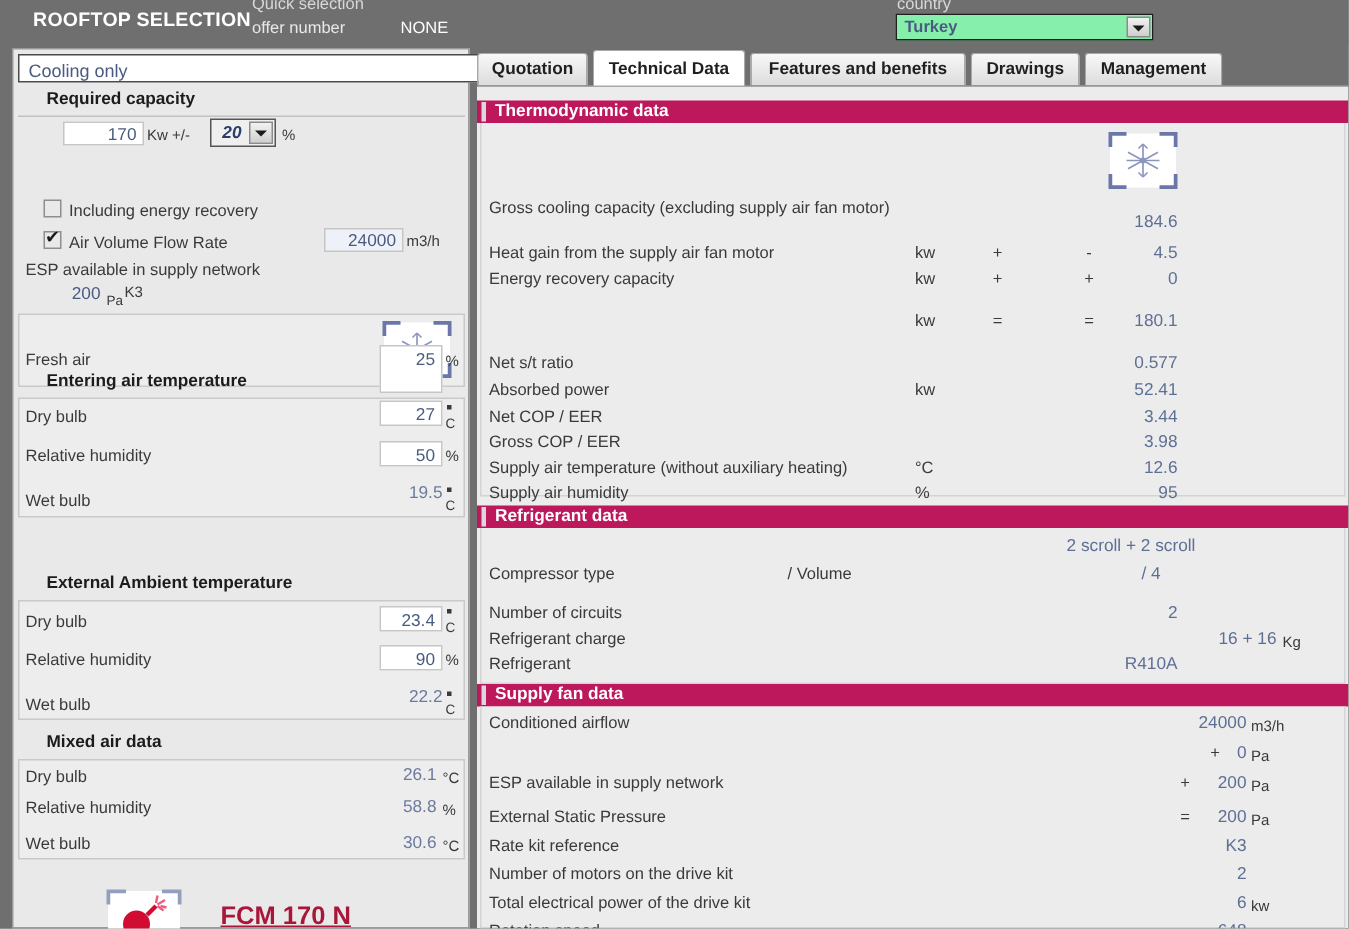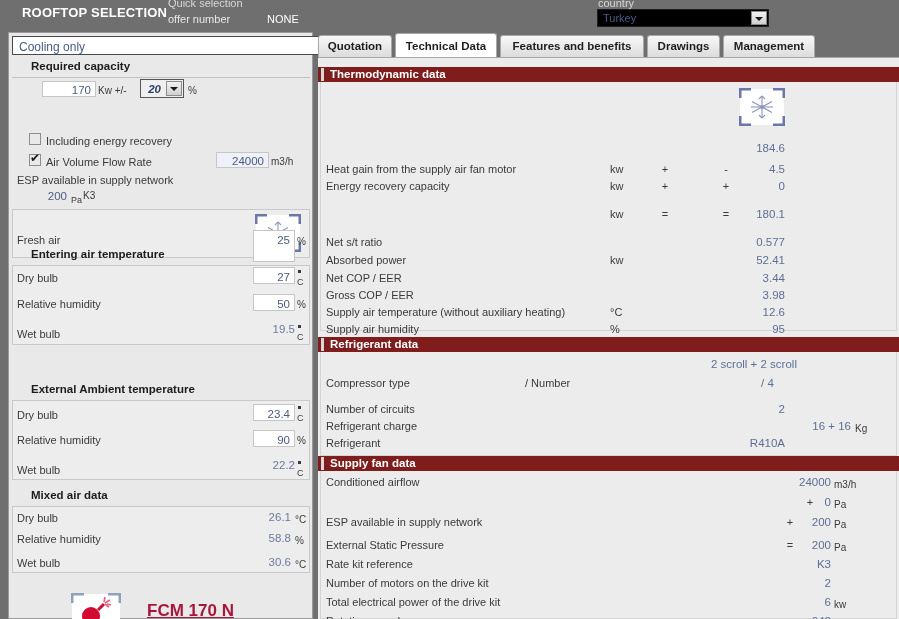--- a/index.html
+++ b/index.html
@@ -34,23 +34,24 @@
   .offer-value {
     position: absolute; left: 267px; top: 13px;
     font-size: 11px; color: #ffffff;
   }
   .country-label {
     position: absolute; left: 598px; top: -3px;
     font-size: 11px; color: #d8d8d8;
   }
   .country-select {
     position: absolute; left: 597px; top: 9px; width: 172px; height: 18px;
-    background: #000000;
+    background: #86efac;
     border: 1px solid #1f1f1f;
     box-sizing: border-box;
+    font-weight: bold;
   }
   .country-select .val {
     position: absolute; left: 5px; top: 2px;
     font-size: 11px; color: #4a5b80;
   }
   .ddbtn {
     position: absolute; right: 1px; top: 1px; width: 16px; height: 14px;
     background: linear-gradient(#f2f2f2,#cfcfcf);
     border: 1px solid #8b8b8b;
     box-sizing: border-box;
@@ -144,21 +145,21 @@
     background: #a8a8a8;
   }
 
   .right-panel {
     position: absolute; left: 318px; top: 58px; width: 581px; height: 561px;
     background: #ececec;
     overflow: hidden;
   }
   .sect-head {
     position: absolute; left: 0; height: 15px; width: 581px;
-    background: #7f1d1d;
+    background: #be185d;
   }
   .sect-head .accent {
     position: absolute; left: 3px; top: 1px; width: 3px; height: 13px;
     background: #d9d9d9;
   }
   .sect-head .t {
     position: absolute; left: 12px; top: 1px;
     font-size: 11.5px; font-weight: bold; color: #ffffff;
   }
   .sect-body {
@@ -356,20 +357,21 @@
             <line x1="12" y1="19" x2="34" y2="19"></line>
             <line x1="20" y1="11" x2="23" y2="8"></line>
               <line x1="26" y1="11" x2="23" y2="8"></line>
             <line x1="20" y1="27" x2="23" y2="30"></line>
               <line x1="26" y1="27" x2="23" y2="30"></line>
           </g>
           <circle cx="23" cy="19" r="2" fill="#8b95bd"></circle>
         </svg>
       </div>
 
+      <div class="r-lbl" style="left:5px; top:50px; width:280px; line-height:14px;">Gross cooling capacity (excluding supply air fan motor)</div>
       <div class="r-val" style="left:398px; top:60px; width:66px;">184.6</div>
 
       <div class="r-lbl" style="left:5px; top:81px;">Heat gain from the supply air fan motor</div>
       <div class="r-unit" style="left:289px; top:81px;">kw</div>
       <div class="r-op" style="left:338px; top:81px;">+</div>
       <div class="r-op" style="left:399px; top:81px;">-</div>
       <div class="r-val" style="left:398px; top:81px; width:66px;">4.5</div>
 
       <div class="r-lbl" style="left:5px; top:98px;">Energy recovery capacity</div>
       <div class="r-unit" style="left:289px; top:98px;">kw</div>
@@ -405,21 +407,21 @@
     </div>
 
     <div class="sect-head" style="top:279px;">
       <div class="accent"></div>
       <div class="t">Refrigerant data</div>
     </div>
     <div class="sect-body" style="top:294px; height:104px;">
       <div class="r-val" style="left:390px; top:6px; width:120px; text-align:left;">2 scroll + 2 scroll</div>
 
       <div class="r-lbl" style="left:5px; top:25px;">Compressor type</div>
-      <div class="r-unit" style="left:204px; top:25px;">/ Number</div>
+      <div class="r-unit" style="left:204px; top:25px;">/ Volume</div>
       <div class="r-val" style="left:440px; top:25px; width:42px; text-align:left;">/  4</div>
 
       <div class="r-lbl" style="left:5px; top:51px;">Number of circuits</div>
       <div class="r-val" style="left:398px; top:51px; width:66px;">2</div>
 
       <div class="r-lbl" style="left:5px; top:68px;">Refrigerant charge</div>
       <div class="r-val" style="left:460px; top:68px; width:70px;">16 + 16</div>
       <div class="r-valu" style="left:534px; top:71px;">Kg</div>
 
       <div class="r-lbl" style="left:5px; top:85px;">Refrigerant</div>

